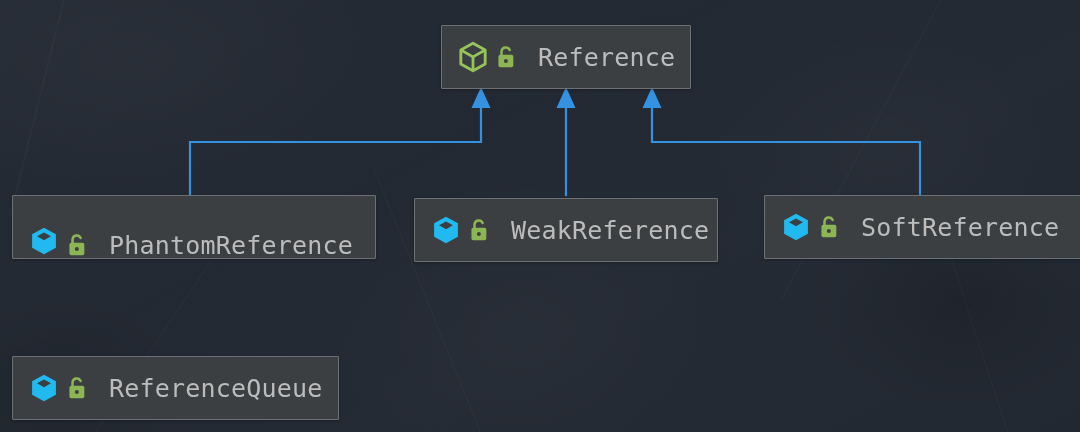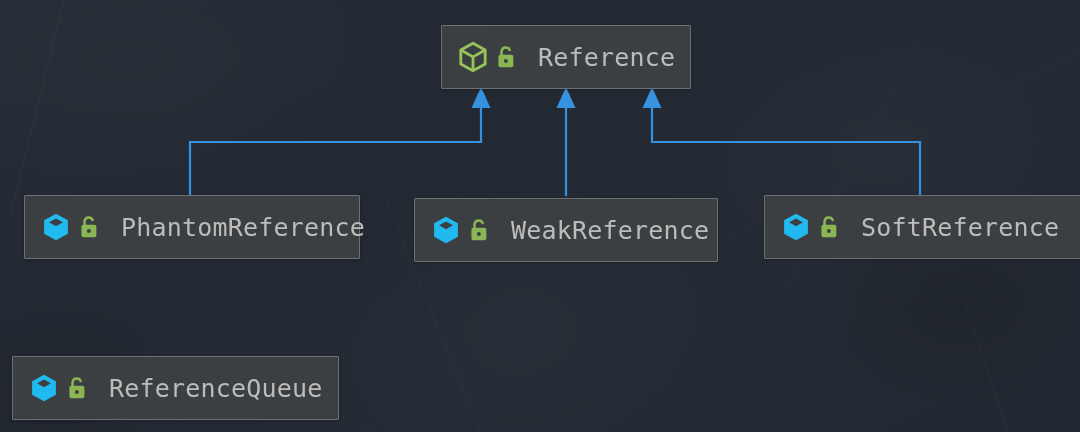--- a/index.html
+++ b/index.html
@@ -121,21 +121,21 @@
     <path d="M12 11.9 L12 21.4" fill="none" stroke="#96c35a" stroke-width="2"></path>
   </svg>
   <svg class="icon-lock" viewBox="0 0 18 22">
     <path d="M5.2 9.2 V6.3 a3.6 3.6 0 0 1 6.9 -1.2" fill="none" stroke="#8bb653" stroke-width="2.1" stroke-linecap="round"></path>
     <rect x="2.6" y="9.0" width="12.6" height="10.6" rx="1.6" fill="#8bb653"></rect>
     <circle cx="8.9" cy="14.3" r="1.7" fill="#3c3f41"></circle>
   </svg>
   <span class="node-label">Reference</span>
 </div>
 
-<div class="node" style="left:24px; top:195px; width:336px;">
+<div class="node" style="left:12px; top:195px; width:364px;align-items:flex-end;">
   <svg class="icon-cube" viewBox="0 0 24 24">
     <path d="M12 2.6 L20.4 7.3 L20.4 16.7 L12 21.4 L3.6 16.7 L3.6 7.3 Z" fill="#21baf0"></path>
     <path d="M12 6.0 L16.9 8.7 L12 11.5 L7.1 8.7 Z" fill="#3c3f41"></path>
   </svg>
   <svg class="icon-lock" viewBox="0 0 18 22">
     <path d="M5.2 9.2 V6.3 a3.6 3.6 0 0 1 6.9 -1.2" fill="none" stroke="#8bb653" stroke-width="2.1" stroke-linecap="round"></path>
     <rect x="2.6" y="9.0" width="12.6" height="10.6" rx="1.6" fill="#8bb653"></rect>
     <circle cx="8.9" cy="14.3" r="1.7" fill="#3c3f41"></circle>
   </svg>
   <span class="node-label">PhantomReference</span>

